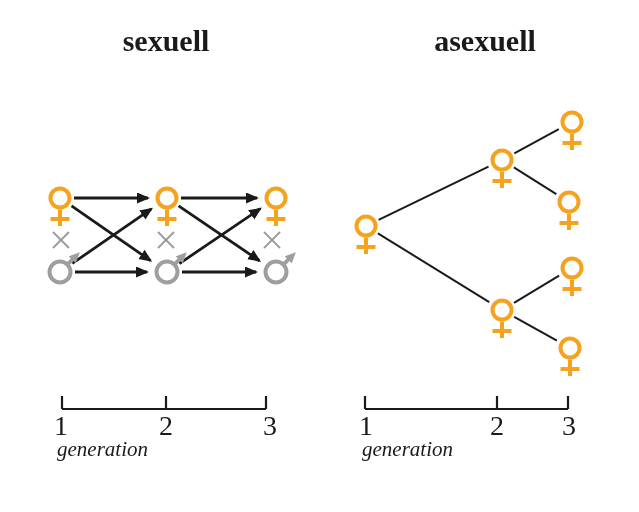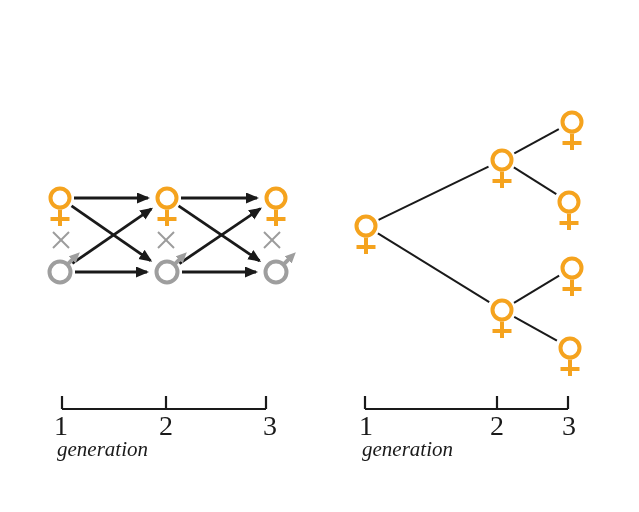--- a/index.html
+++ b/index.html
@@ -35,20 +35,22 @@
     font-family: "Liberation Serif", "DejaVu Serif", serif;
     font-size: 21px;
     font-style: italic;
     fill: #1a1a1a;
   }
 </style>
 </head>
 <body>
 
 <div class="canvas">
+  <div class="panel-title" style="left: 166px;">sexuell</div>
+  <div class="panel-title" style="left: 485px;">asexuell</div>
   <svg class="diagram" id="diagram" viewBox="0 0 639 512" xmlns="http://www.w3.org/2000/svg">
       <defs>
         <marker id="arrow-head" markerUnits="userSpaceOnUse" markerWidth="14" markerHeight="12" refX="11" refY="5.5" orient="auto">
           <path d="M0,0 L13,5.5 L0,11 Z" fill="#1A1A1A"></path>
         </marker>
         <marker id="male-head" markerUnits="userSpaceOnUse" markerWidth="12" markerHeight="11" refX="1" refY="5" orient="auto">
           <path d="M0,0 L11,5 L0,10 Z" fill="#9E9E9E"></path>
         </marker>
       </defs>
       <line x1="74" y1="198" x2="148" y2="198" stroke="#1A1A1A" stroke-width="2.8" marker-end="url(#arrow-head)"></line>

